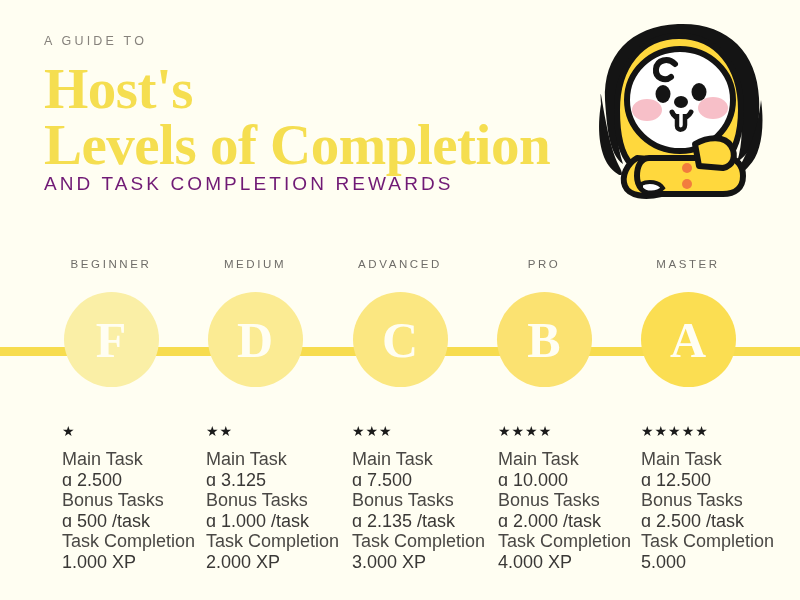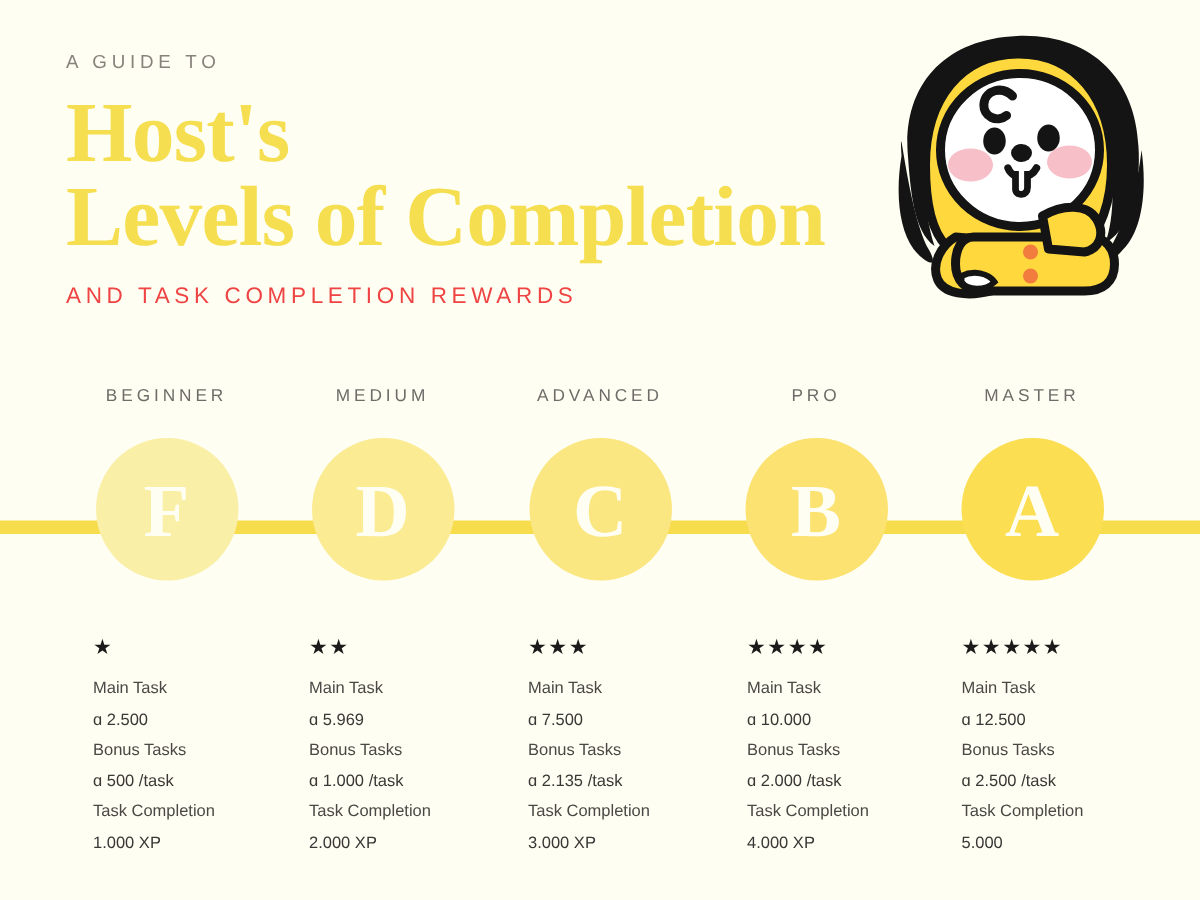--- a/index.html
+++ b/index.html
@@ -18,22 +18,21 @@
     font-weight:400;text-transform:uppercase;line-height:1.2;
     margin-bottom:12px;
   }
   .title{
     font-family:"Liberation Serif", serif;
     font-weight:700;color:#F5DE50;
     font-size:57px;line-height:0.98;letter-spacing:-0.5px;
   }
   .title .line2{display:block;}
   .subhead{
-    margin-top:16px;
-    font-size:15px;letter-spacing:3.1px;color:#ef4444;
+    font-size:19px;letter-spacing:3.1px;color:#701a75;
     text-transform:uppercase;font-weight:400;
   }
 
   
   .mascot{position:absolute;left:575px;top:8px;width:215px;height:200px;}
 
   
   .track-line{
     position:absolute;left:0;top:347px;width:800px;height:9px;
     background:#F7DC4E;
@@ -55,21 +54,21 @@
     position:relative;z-index:2;
   }
 
   
   .detail{position:absolute;top:424px;width:150px;}
   .stars{
     font-size:14px;color:#1b1b1b;letter-spacing:1px;line-height:1;
     height:18px;margin-bottom:7px;
   }
   .dline{
-    font-size:11px;color:#4a4845;line-height:20.6px;
+    font-size:18px;color:#4a4845;line-height:20.6px;
     white-space:nowrap;font-weight:400;
   }
   .dline.amt{color:#3a3836;}
 </style>
 </head>
 <body style="background: rgb(255, 254, 242);">
 
 <div class="canvas">
 
   <div class="header">
@@ -159,21 +158,21 @@
     <div class="dline amt">ɑ 2.500</div>
     <div class="dline">Bonus Tasks</div>
     <div class="dline amt">ɑ 500 /task</div>
     <div class="dline">Task Completion</div>
     <div class="dline amt">1.000 XP</div>
   </div>
 
   <div class="detail" style="left:206px;">
     <div class="stars">★★</div>
     <div class="dline">Main Task</div>
-    <div class="dline amt">ɑ 5.969</div>
+    <div class="dline amt">ɑ 3.125</div>
     <div class="dline">Bonus Tasks</div>
     <div class="dline amt">ɑ 1.000 /task</div>
     <div class="dline">Task Completion</div>
     <div class="dline amt">2.000 XP</div>
   </div>
 
   <div class="detail" style="left:352px;">
     <div class="stars">★★★</div>
     <div class="dline">Main Task</div>
     <div class="dline amt">ɑ 7.500</div>

